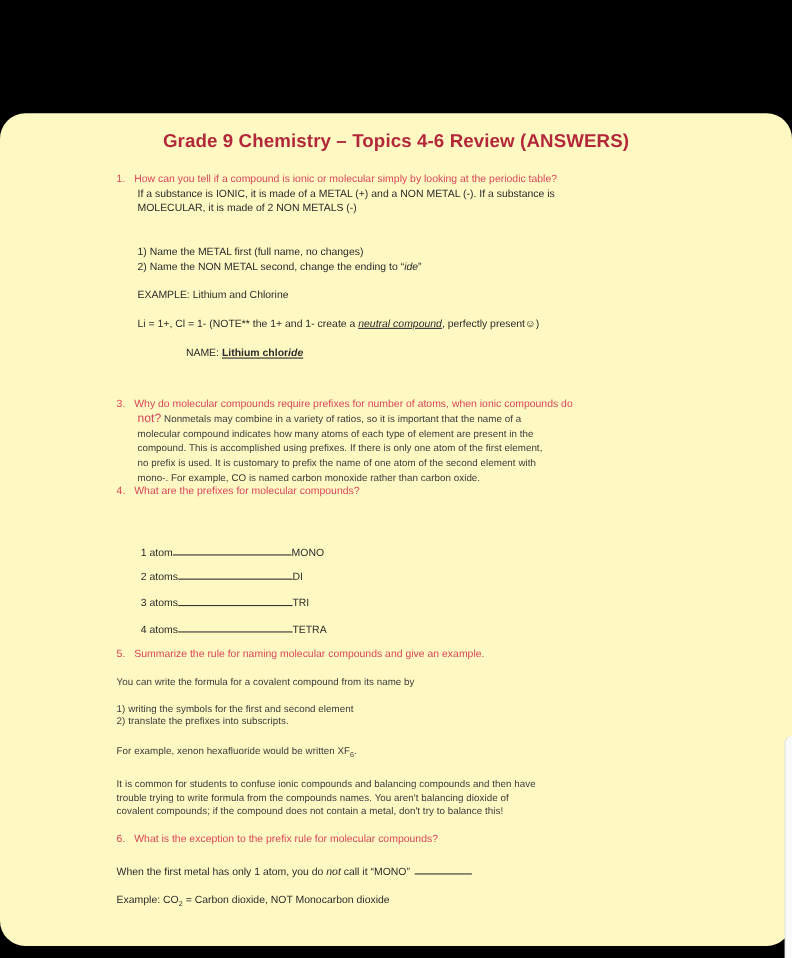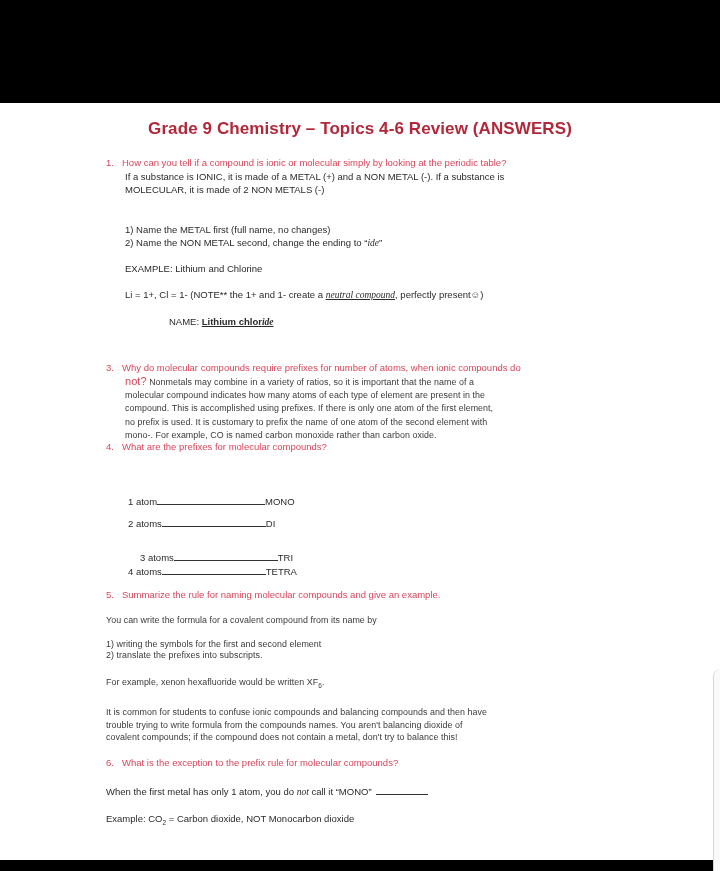--- a/index.html
+++ b/index.html
@@ -2,38 +2,39 @@
 <html><head>
   <meta charset="utf-8">
   <style>
     html, body { margin: 0; padding: 0; }
     body {
       width: 720px; height: 871px; background: #000; position: relative; overflow: hidden;
       font-family: "Liberation Sans", "DejaVu Sans", sans-serif;
     }
     .page {
       position: absolute; left: 0; top: 103px; width: 720px; height: 757px;
-      background: #ffffff;
+      background: #fef9c3;
+      border-radius: 23px;
     }
     .scroll-edge {
       position: absolute; right: 0; top: 566px; width: 6px; height: 294px;
       border-left: 1px solid #d6d6d6; border-top-left-radius: 10px;
       background: #fafafa;
     }
     .title {
       position: absolute; left: 0; width: 720px; top: 16px; text-align: center;
       font-size: 17px; font-weight: bold; color: #b2283a; letter-spacing: 0.1px;
     }
     .q { position: absolute; font-size: 9.5px; color: #d9455a; white-space: nowrap; }
     .q .num { display: inline-block; width: 16px; }
     .a { position: absolute; font-size: 9.5px; color: #2a2a2a; white-space: nowrap; }
     .a2 { position: absolute; font-size: 8.9px; color: #3a3a3a; white-space: nowrap; letter-spacing: 0.05px; }
     .line { display: block; line-height: 13.2px; }
     .u { text-decoration: underline; }
-    .i { font-style: italic; font-family: Liberation Serif, serif; }
+    .i { font-style: italic; }
     .b { font-weight: bold; }
     .blank { display: inline-block; width: 108px; border-bottom: 1px solid #333; height: 9px; vertical-align: baseline; }
     .blank2 { display: inline-block; width: 52px; border-bottom: 1px solid #333; height: 9px; margin-left: 4px; }
     sub { font-size: 6.5px; }
   </style>
 </head>
 <body>
 
 <div class="page">
 
@@ -72,21 +73,21 @@
 
   <div class="q" style="left:106px; top:338px;">
     <span class="num">4.</span><span>What are the prefixes for molecular compounds?</span>
   </div>
   <div class="a" style="left:128px; top:392px;">
     <span>1 atom</span><span class="blank"></span><span>MONO</span>
   </div>
   <div class="a" style="left:128px; top:414px;">
     <span>2 atoms</span><span class="blank" style="width:104px"></span><span>DI</span>
   </div>
-  <div class="a" style="left:128px; top:448px;margin-left:12px;">
+  <div class="a" style="left:128px; top:438px;">
     <span>3 atoms</span><span class="blank" style="width:104px"></span><span>TRI</span>
   </div>
   <div class="a" style="left:128px; top:462px;">
     <span>4 atoms</span><span class="blank" style="width:104px"></span><span>TETRA</span>
   </div>
 
   <div class="q" style="left:106px; top:486px;">
     <span class="num">5.</span><span>Summarize the rule for naming molecular compounds and give an example.</span>
   </div>
   <div class="a2" style="left:106px; top:512px;">You can write the formula for a covalent compound from its name by</div>

